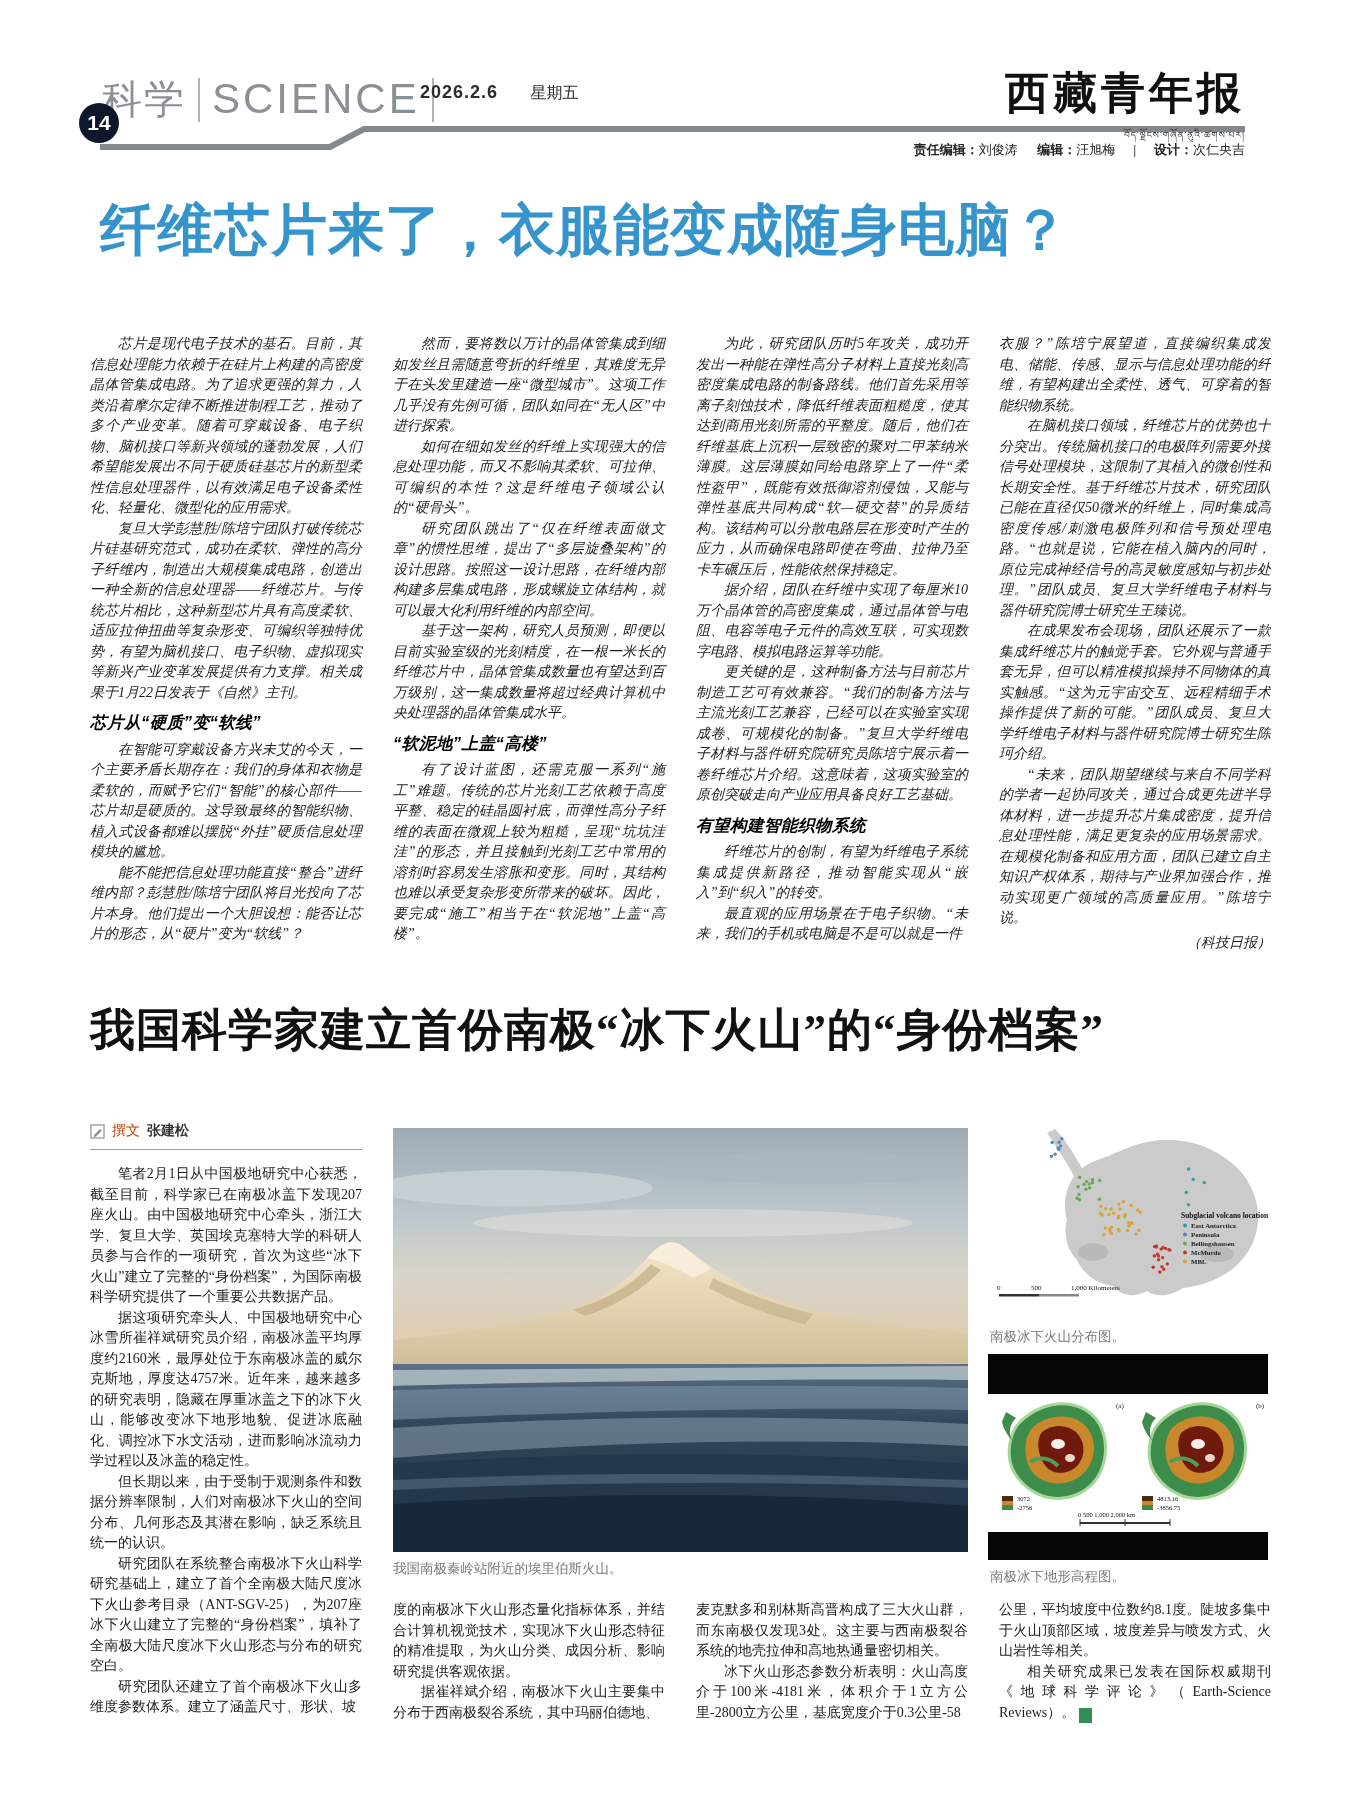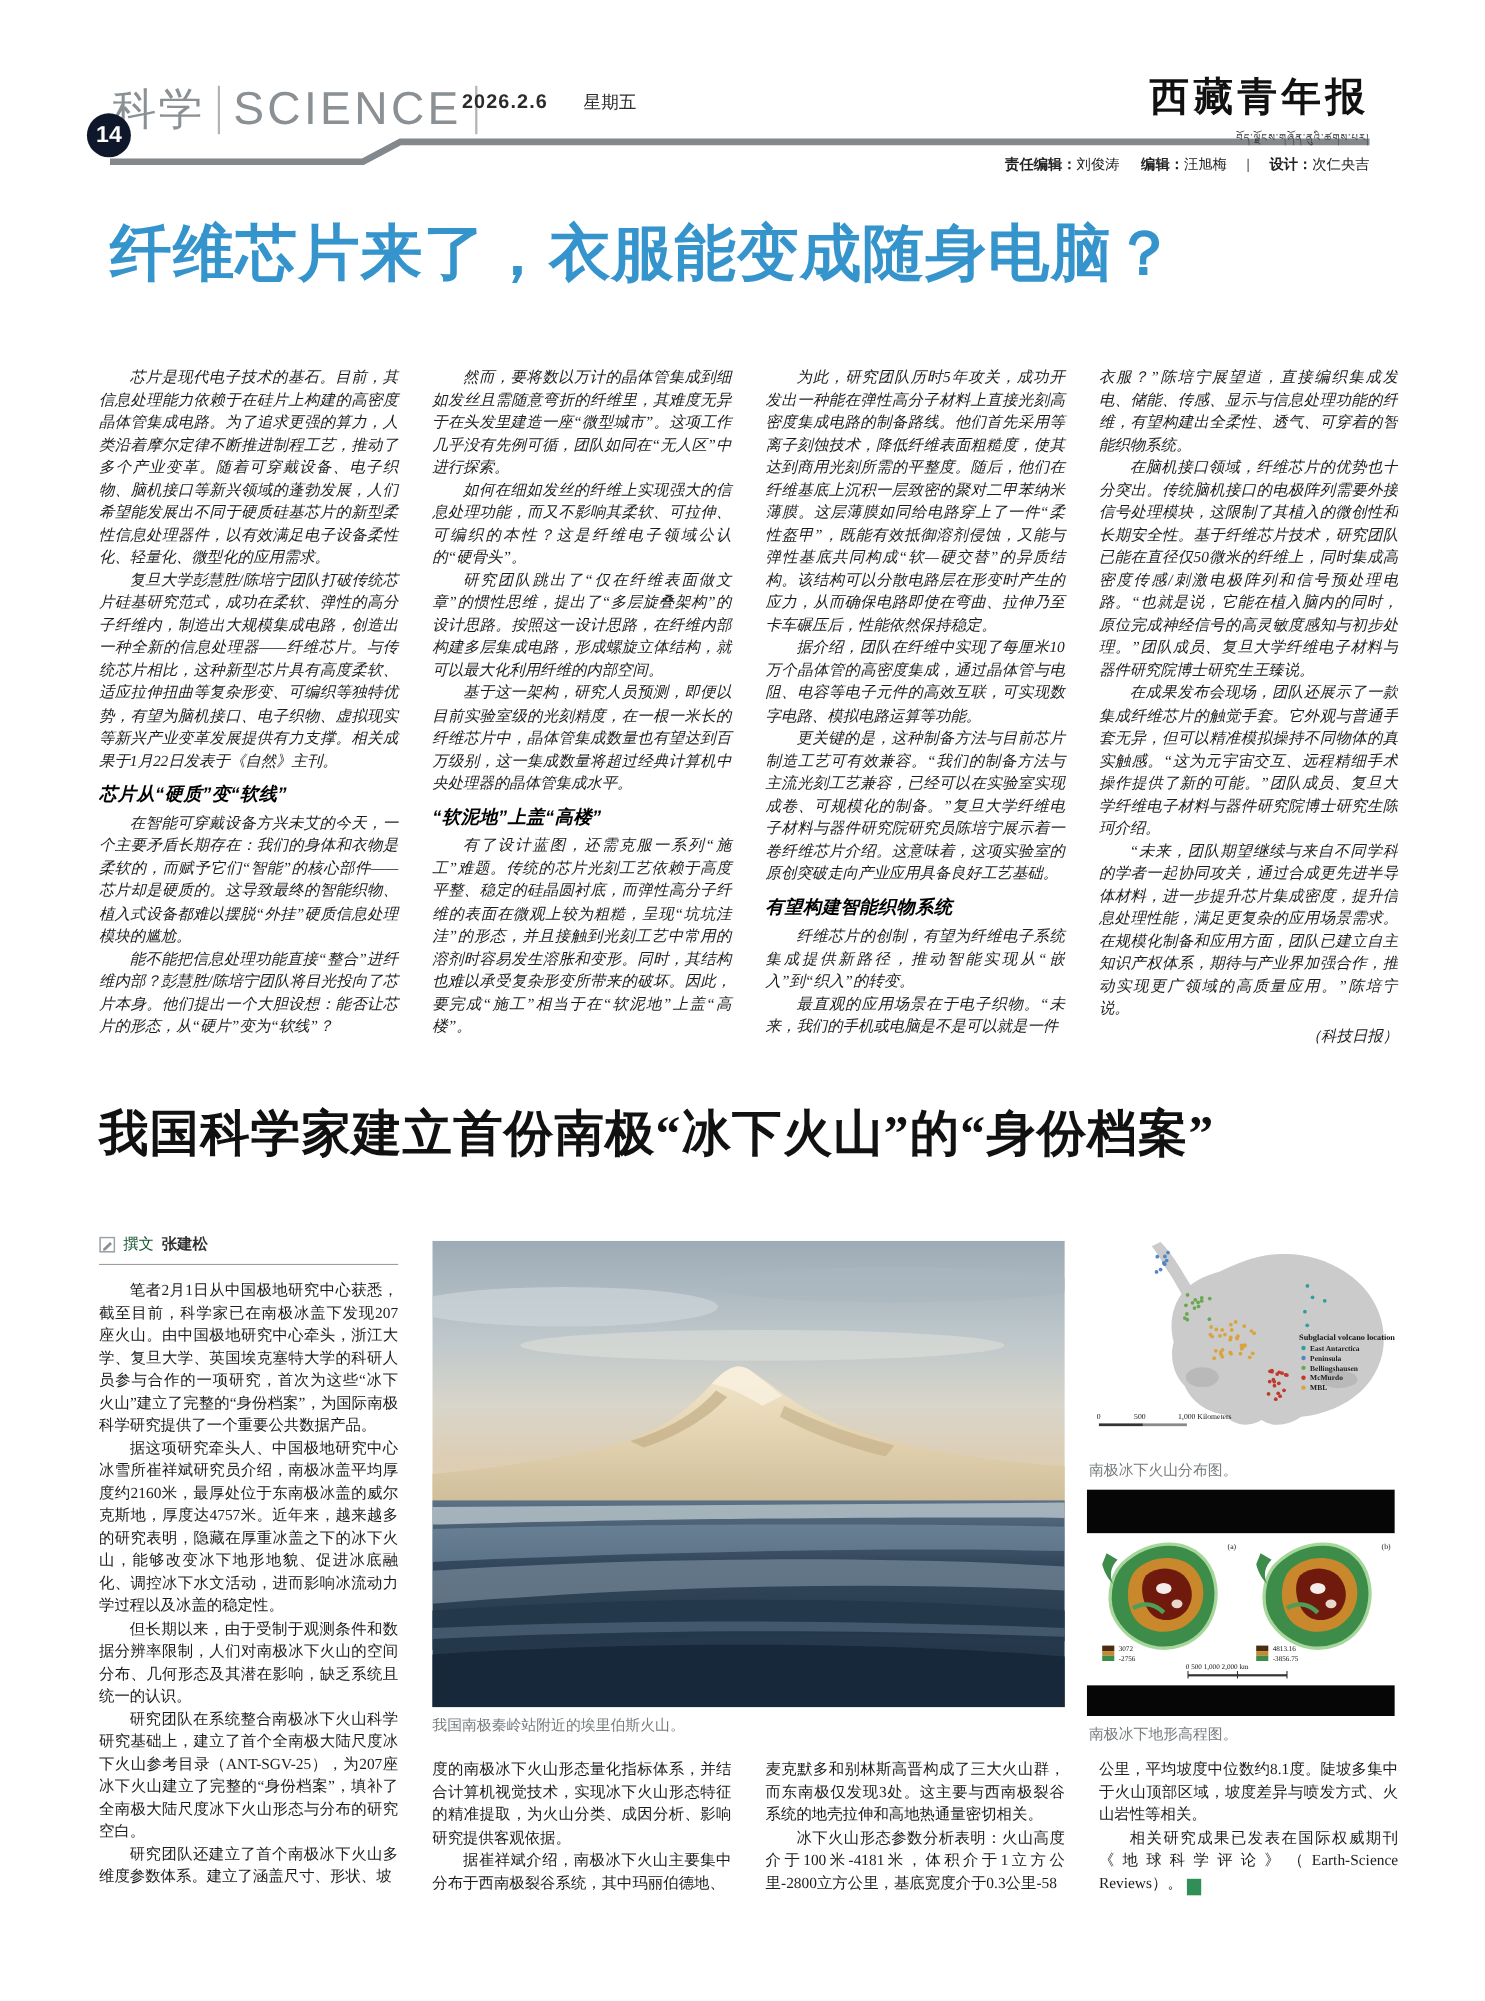--- a/index.html
+++ b/index.html
@@ -9,21 +9,21 @@
   .hdr-section{position:absolute;left:102px;top:72px;display:flex;align-items:baseline;color:#8a9094;}
   .hdr-cn{font-family:"Liberation Sans","DejaVu Sans",sans-serif;font-size:40px;font-weight:500;letter-spacing:2px;}
   .hdr-bar{width:2px;height:44px;background:#b0b4b6;margin:0 12px;align-self:center;}
   .hdr-en{font-family:"Liberation Sans","DejaVu Sans",sans-serif;font-size:42px;font-weight:400;letter-spacing:3px;}
   .page-circle{position:absolute;left:79px;top:103px;width:40px;height:40px;border-radius:50%;background:#0f172a;
         color:#fff;font-family:"Liberation Sans",sans-serif;font-weight:bold;font-size:21px;display:flex;align-items:center;justify-content:center;}
   .hdr-date{position:absolute;left:420px;top:82px;font-family:"Liberation Sans",sans-serif;color:#2b2b2b;}
   .hdr-date b{font-size:18px;letter-spacing:1px;}
   .hdr-date span{font-size:16px;margin-left:28px;}
   .masthead{position:absolute;right:105px;top:64px;text-align:right;}
-  .masthead .nm{font-size:36px;font-weight:900;letter-spacing:4px;color:#111;}
+  .masthead .nm{font-size:44px;font-weight:900;letter-spacing:4px;color:#111;}
   .masthead .tb{font-size:9px;color:#333;letter-spacing:1px;margin-top:2px;}
   .hdr-editors{position:absolute;right:105px;top:141px;font-family:"Liberation Sans",sans-serif;font-size:13px;color:#222;}
   .hdr-editors b{font-weight:bold;}
   .hdr-editors .sep{margin:0 14px;color:#555;}
   .hdr-line-svg{position:absolute;left:0;top:0;width:1350px;height:170px;pointer-events:none;}
   
   .headline1{position:absolute;left:100px;top:198px;width:1180px;font-family:"Liberation Sans","DejaVu Sans",sans-serif;
         font-weight:900;font-size:56px;line-height:64px;letter-spacing:1px;}
   
   .a1-cols{position:absolute;left:90px;top:334px;width:1181px;height:636px;display:flex;justify-content:space-between;overflow:hidden;font-style:italic;}
@@ -32,21 +32,21 @@
   .para.no-indent{text-indent:0;}
   .para.sig{text-indent:0;text-align:right;margin-top:4px;}
   .subhead{font-family:"Liberation Sans","DejaVu Sans",sans-serif;font-size:16.5px;font-weight:bold;color:#000;
         margin:9px 0 7px 0;text-indent:0;letter-spacing:0.5px;}
   
   .headline2{position:absolute;left:90px;top:1000px;width:1181px;font-family:"Liberation Serif","DejaVu Serif",serif;
         font-weight:700;font-size:45px;letter-spacing:1px;color:#111;}
   
   .byline{position:absolute;left:90px;top:1122px;width:272px;font-family:"Liberation Sans",sans-serif;font-size:14px;color:#444;
         display:flex;align-items:center;gap:7px;}
-  .byline .lab{color:#14532d;}
+  .byline .lab{color:#c2410c;}
   .byline .au{color:#333;font-weight:600;}
   .byline-rule{position:absolute;left:90px;top:1149px;width:272px;height:1px;background:#9aa0a3;}
   
   .a2-left{position:absolute;left:90px;top:1164px;width:272px;height:645px;font-size:14px;line-height:20.5px;text-align:justify;overflow:hidden;}
   .b-col{position:absolute;top:1600px;width:272px;font-size:14px;line-height:20.5px;text-align:justify;}
   #bcol2{left:393px;} #bcol3{left:696px;} #bcol4{left:999px;}
   .caption{position:absolute;font-family:"Liberation Sans","DejaVu Sans",sans-serif;font-size:13.5px;color:#767b7e;}
   .photo{position:absolute;left:393px;top:1128px;width:575px;height:424px;}
   .mapbox{position:absolute;}
   .end-mark{display:inline-block;width:13px;height:15px;background:#2f8f57;color:#fff;font-size:10px;line-height:15px;

